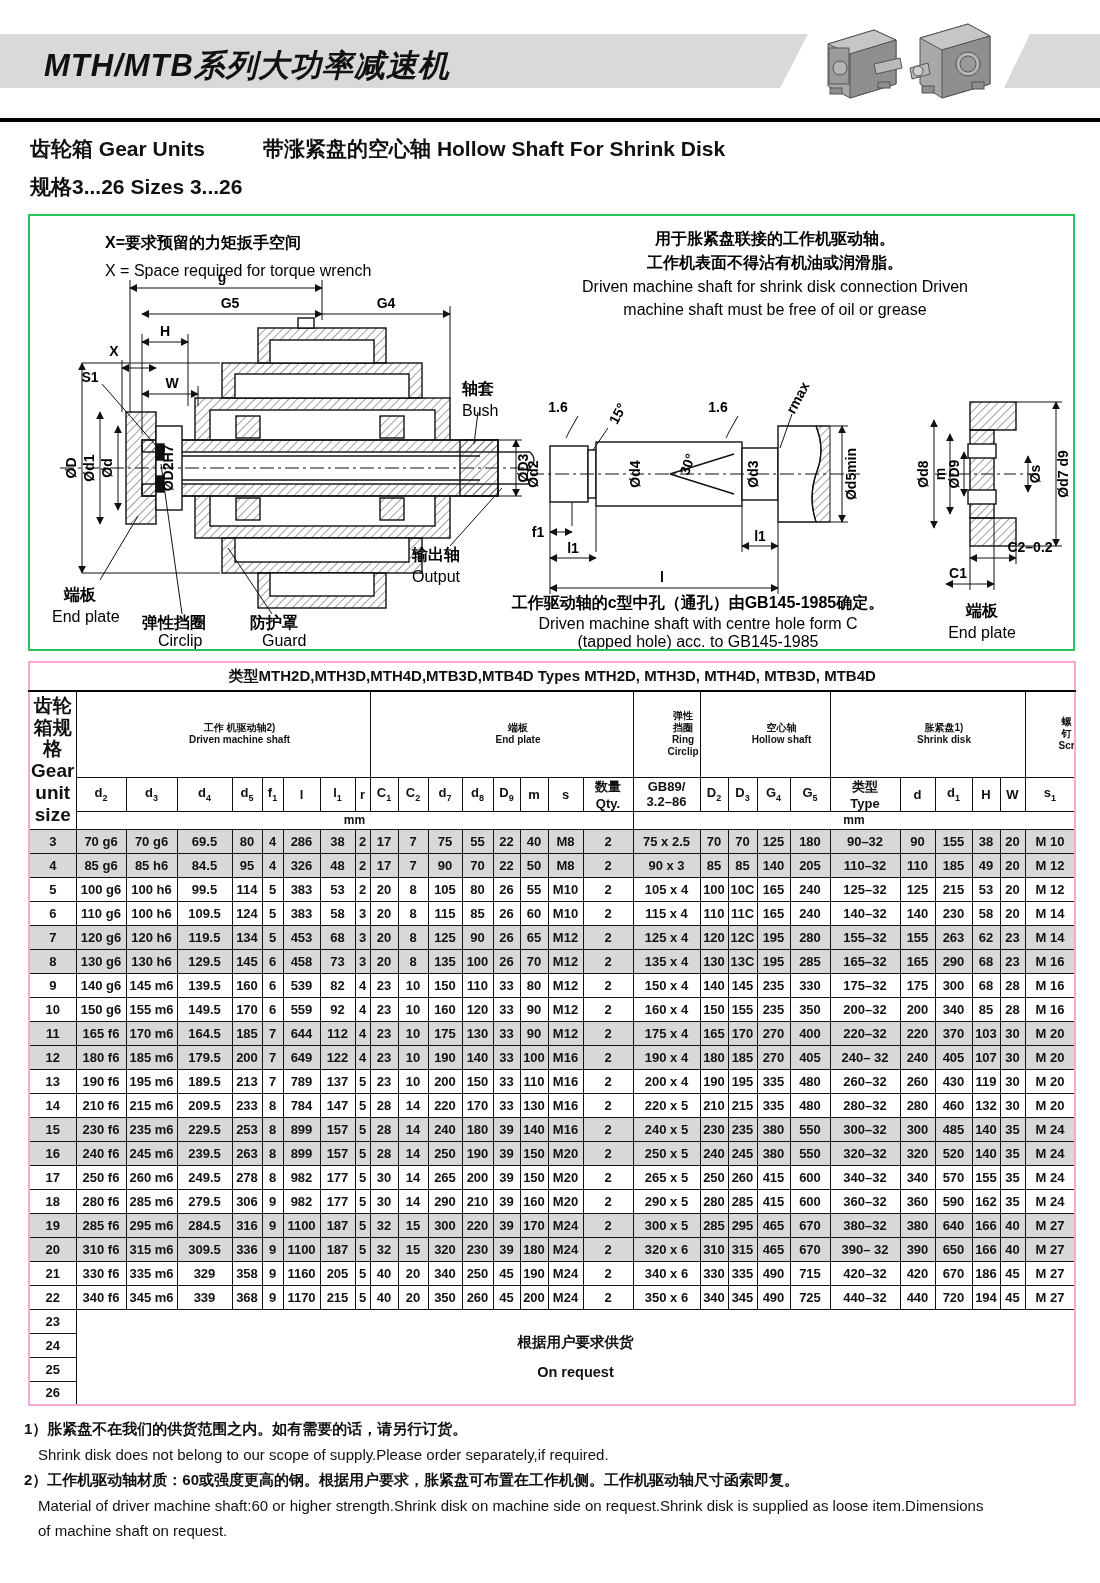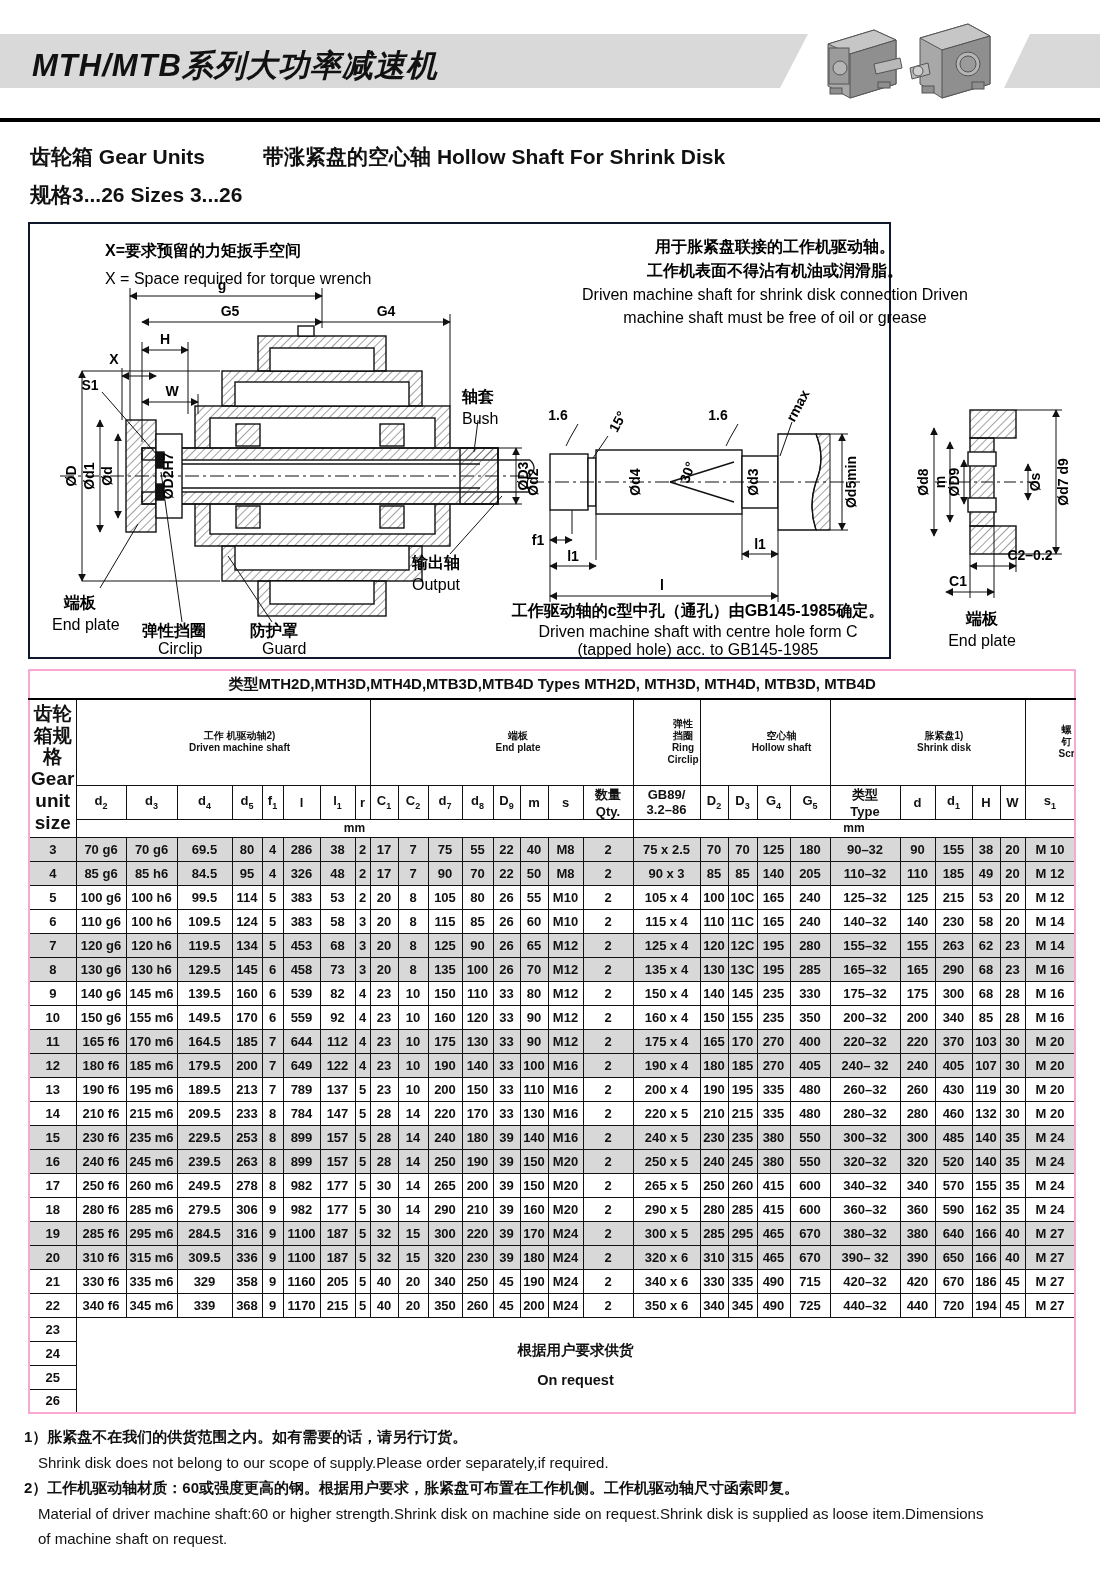--- a/index.html
+++ b/index.html
@@ -7,29 +7,29 @@
     width: 1100px; height: 1583px; background: #fff; color: #111;
     font-family: "Liberation Sans", "DejaVu Sans", sans-serif;
     position: relative; overflow: hidden;
   }
   
   .banner { position: relative; height: 122px; border-bottom: 4px solid #000; }
   .band-main { position: absolute; left: 0; top: 34px; width: 808px; height: 54px;
     background: #d9d9d9; clip-path: polygon(0 0, 100% 0, calc(100% - 28px) 100%, 0 100%); }
   .band-right { position: absolute; left: 1004px; top: 34px; width: 96px; height: 54px;
     background: #d9d9d9; clip-path: polygon(26px 0, 100% 0, 100% 100%, 0 100%); }
-  .banner-title { position: absolute; left: 32px; top: 45px; font-size: 31px;
+  .banner-title { position: absolute; left: 44px; top: 45px; font-size: 31px;
     font-weight: bold; font-style: italic; letter-spacing: 1px; }
   .gb-img { position: absolute; }
   
-  .intro { padding: 16px 0 0 30px; }
+  .intro { padding: 8px 0 0 30px; }
   .intro .line { font-size: 21px; font-weight: bold; line-height: 38px; white-space: nowrap; }
   .intro .gap { display: inline-block; width: 58px; }
   
-  .diagram-box { margin: 8px 0 0 28px; width: 863px; height: 437px; border: 2px solid #0f172a; }
+  .diagram-box { margin: 8px 0 0 28px; width: 1047px; height: 437px; border: 2px solid #22c55e; }
   .diagram-box svg { display: block; }
   .dtext  { font-size: 16px; font-weight: bold; }
   .dtexte { font-size: 16px; }
   .dimb   { font-size: 14px; font-weight: bold; }
   
   table { border-collapse: collapse; table-layout: fixed; width: 1047px; margin: 10px 0 0 28px; }
   th, td { border: 1px solid #111; text-align: center; vertical-align: middle;
     font-size: 13px; font-weight: bold; white-space: nowrap; overflow: hidden; }
   table { border: 2px solid #f9a8d4; }
   .title-row td { height: 29px; font-size: 15px; border-bottom: 2px solid #000; }

